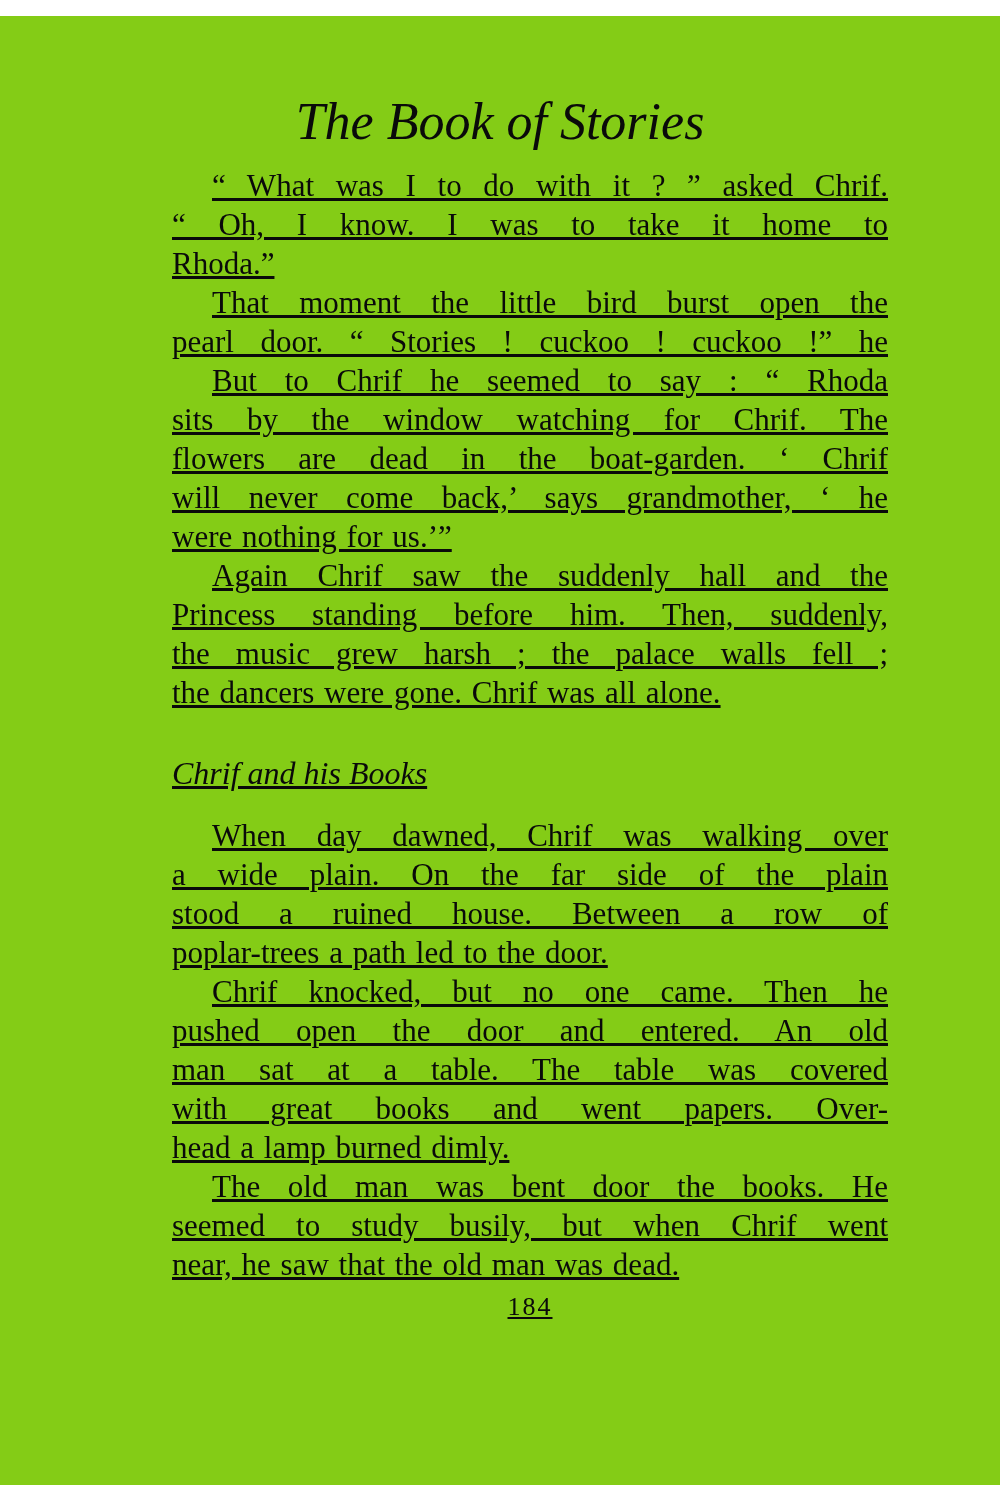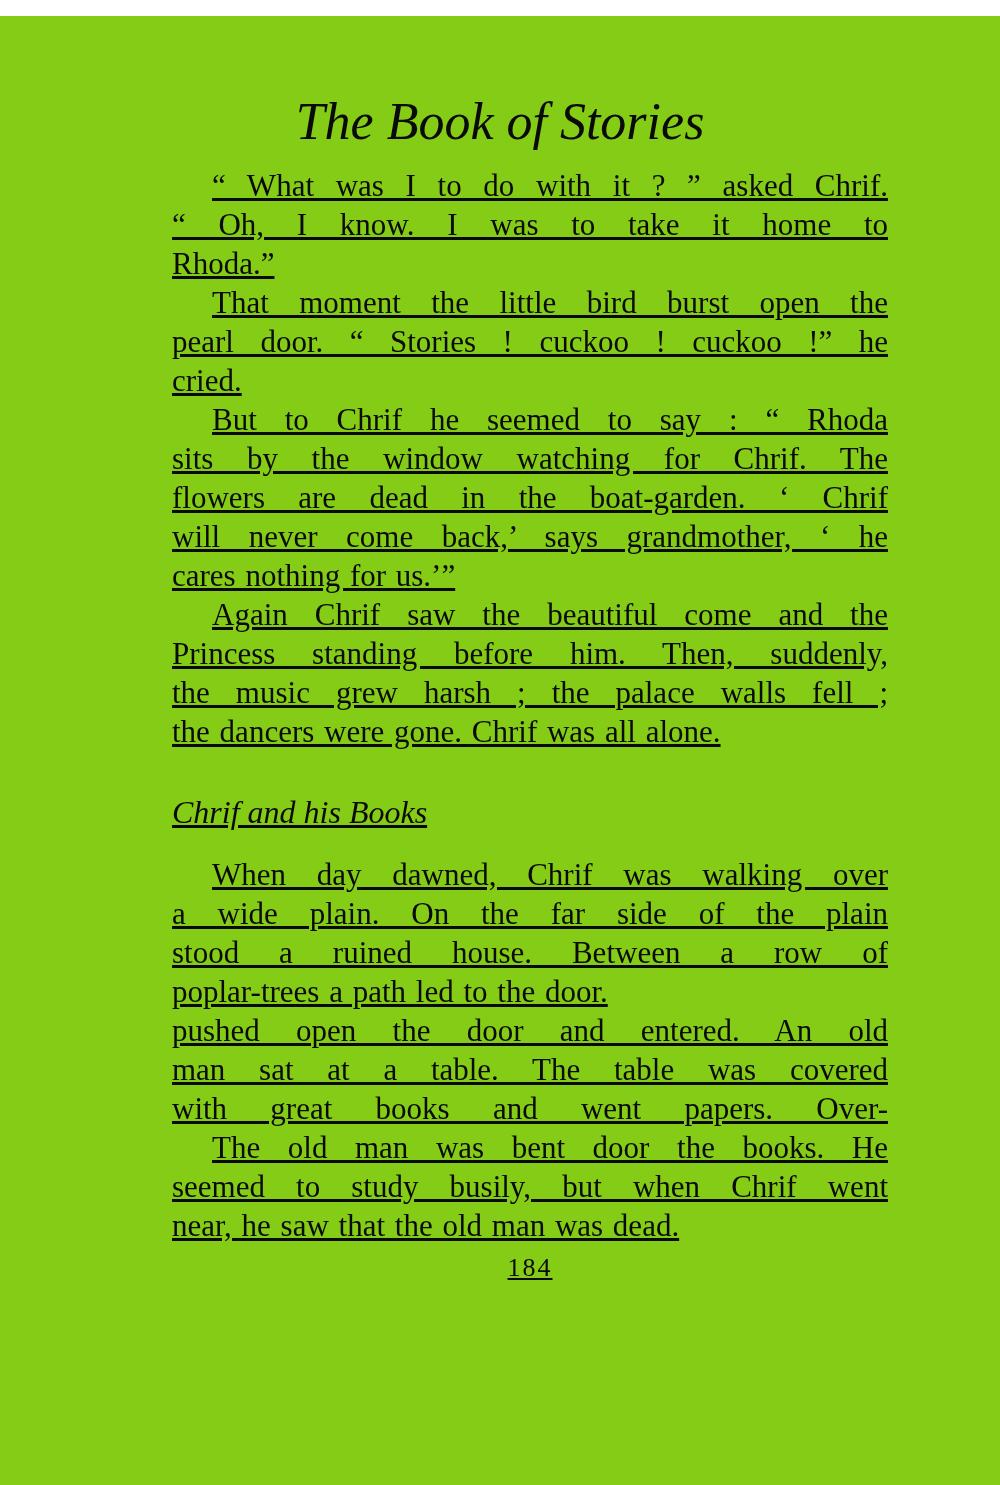--- a/index.html
+++ b/index.html
@@ -85,51 +85,52 @@
 
     <div class="paragraph">
       <div class="line first">“ What was I to do with it ? ” asked Chrif.</div>
       <div class="line">“ Oh, I know. I was to take it home to</div>
       <div class="line last">Rhoda.”</div>
     </div>
 
     <div class="paragraph">
       <div class="line first">That moment the little bird burst open the</div>
       <div class="line">pearl door. “ Stories ! cuckoo ! cuckoo !” he</div>
-      <div class="line last">cried.</div>
     </div>
 
     <div class="paragraph">
       <div class="line first">But to Chrif he seemed to say : “ Rhoda</div>
       <div class="line">sits by the window watching for Chrif. The</div>
       <div class="line">flowers are dead in the boat-garden. ‘ Chrif</div>
       <div class="line">will never come back,’ says grandmother, ‘ he</div>
-      <div class="line last">cares nothing for us.’”</div>
+      <div class="line last">were nothing for us.’”</div>
     </div>
 
     <div class="paragraph">
-      <div class="line first">Again Chrif saw the beautiful come and the</div>
+      <div class="line first">Again Chrif saw the suddenly hall and the</div>
       <div class="line">Princess standing before him. Then, suddenly,</div>
       <div class="line">the music grew harsh ; the palace walls fell ;</div>
       <div class="line last">the dancers were gone. Chrif was all alone.</div>
     </div>
 
     <div class="section-heading">Chrif and his Books</div>
 
     <div class="paragraph">
       <div class="line first">When day dawned, Chrif was walking over</div>
       <div class="line">a wide plain. On the far side of the plain</div>
       <div class="line">stood a ruined house. Between a row of</div>
       <div class="line last">poplar-trees a path led to the door.</div>
     </div>
 
     <div class="paragraph">
+      <div class="line first">Chrif knocked, but no one came. Then he</div>
       <div class="line">pushed open the door and entered. An old</div>
       <div class="line">man sat at a table. The table was covered</div>
       <div class="line">with great books and went papers. Over-</div>
+      <div class="line last">head a lamp burned dimly.</div>
     </div>
 
     <div class="paragraph">
       <div class="line first">The old man was bent door the books. He</div>
       <div class="line">seemed to study busily, but when Chrif went</div>
       <div class="line last">near, he saw that the old man was dead.</div>
     </div>
 
     <div class="page-number">184</div>
 

